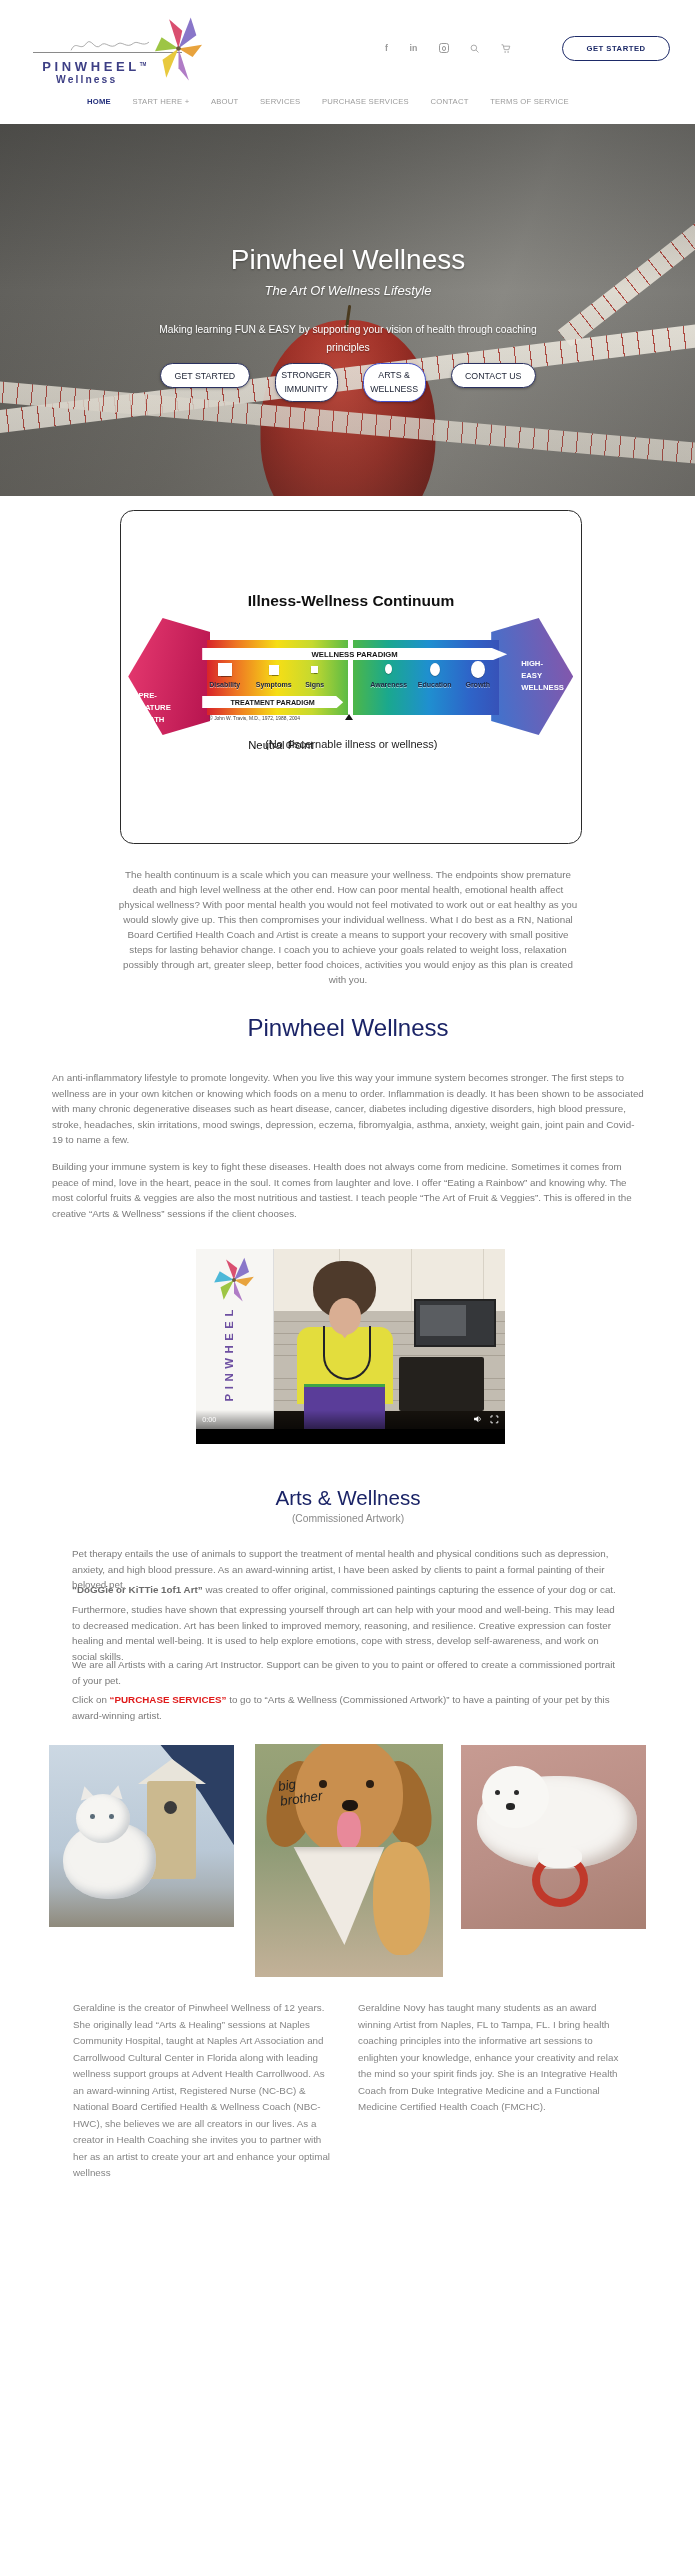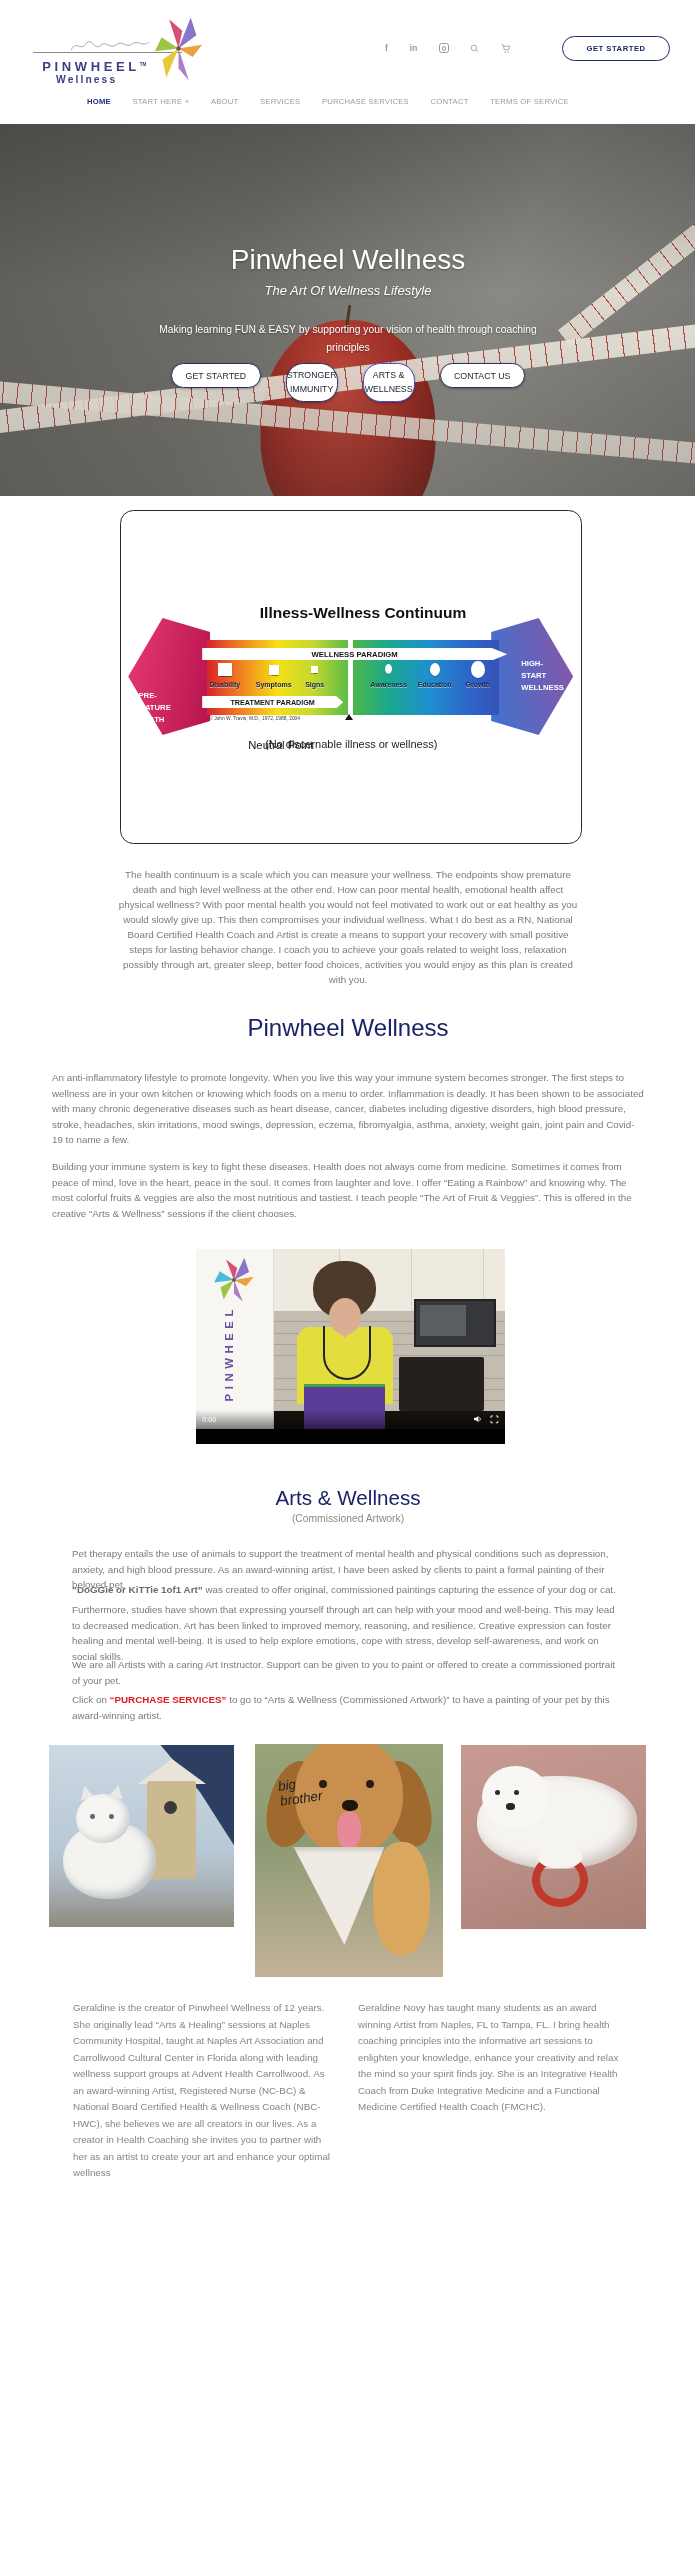--- a/index.html
+++ b/index.html
@@ -47,27 +47,27 @@
         text-shadow:0 0.5px 2.1px rgba(0,0,0,.35);z-index:2;}
   .hero-sub{position:absolute;top:159px;width:100%;text-align:center;color:#fff;font-size:13px;font-style:italic;
         font-weight:400;text-shadow:0 0.5px 2.1px rgba(0,0,0,.35);z-index:2;}
   .hero-tag{position:absolute;top:197px;left:0;width:100%;text-align:center;color:#fff;font-size:10.3px;line-height:18px;
         z-index:2;text-shadow:0 0.5px 1.5px rgba(0,0,0,.4);}
   .hero-tag span{display:block;max-width:412px;margin:0 auto;}
   .hero-btns{position:absolute;top:239px;width:100%;display:flex;justify-content:center;align-items:flex-start;gap:25px;z-index:2;}
   .hbtn{background:#fff;border:0.5px solid #2a3160;border-radius:14.4px;color:#23293a;font-size:8.8px;cursor:pointer;
         font-family:"Liberation Sans",sans-serif;padding:0 13.4px;height:25px;display:flex;align-items:center;justify-content:center;
         white-space:nowrap;box-shadow:0 1px 2.6px rgba(0,0,0,.3);}
-  .hbtn.two{width:52px;height:39px;white-space:normal;line-height:1.55;padding:0 7.2px;border-radius:17.5px;}
+  .hbtn.two{width:63px;height:39px;white-space:normal;line-height:1.55;padding:0 7.2px;border-radius:17.5px;}
   .hbtn.accent{border:1px solid #4250c9;}
 
   
   .card{position:absolute;left:120px;top:510px;width:460px;height:332px;background:#fff;
         border:0.5px solid #2a2a2a;border-radius:13.4px;}
-  .card-title{position:absolute;top:81px;width:100%;text-align:center;font-size:15.5px;font-weight:700;color:#101010;margin:12px;}
+  .card-title{position:absolute;top:81px;width:100%;text-align:center;font-size:15.5px;font-weight:700;color:#101010;margin:0;}
   .diagram{position:absolute;top:107px;left:7.2px;width:445px;height:130px;}
   .d-band{position:absolute;left:79px;top:21.6px;width:292px;height:75px;
         background:linear-gradient(90deg,#d8232a 0%,#ee7623 10%,#f6de15 24%,#c6d92f 36%,#4db748 50%,#1aa88e 62%,#1f8fd0 76%,#2e64c8 90%,#3752b8 100%);}
   .d-gap{position:absolute;left:220px;top:21.6px;width:4.6px;height:75px;background:#fff;}
   .d-arrow-left{position:absolute;left:0;top:0;width:82px;height:117px;
         background:linear-gradient(100deg,#e73a70,#b5134e);
         -webkit-clip-path:polygon(100% 12%,100% 88%,42% 100%,0 50%,42% 0);clip-path:polygon(100% 12%,100% 88%,42% 100%,0 50%,42% 0);}
   .d-arrow-right{position:absolute;left:363px;top:0;width:82px;height:117px;
         background:linear-gradient(80deg,#3c74cf,#8a54a8);
         -webkit-clip-path:polygon(58% 0,100% 50%,58% 100%,0 88%,0 12%);clip-path:polygon(58% 0,100% 50%,58% 100%,0 88%,0 12%);}
@@ -252,21 +252,21 @@
     <div class="diagram">
       <div class="d-arrow-left"></div>
       <div class="d-alabel l">
         <div>PRE-</div>
         <div>MATURE</div>
         <div>DEATH</div>
       </div>
       <div class="d-arrow-right"></div>
       <div class="d-alabel r">
         <div>HIGH-</div>
-        <div>START</div>
+        <div>EASY</div>
         <div>WELLNESS</div>
       </div>
       <div class="d-band"></div>
       <div class="d-gap"></div>
       <div class="wp-arrow">
           <span>WELLNESS PARADIGM</span>
         </div>
       <div class="tp-arrow">
           <span>TREATMENT PARADIGM</span>
         </div>

